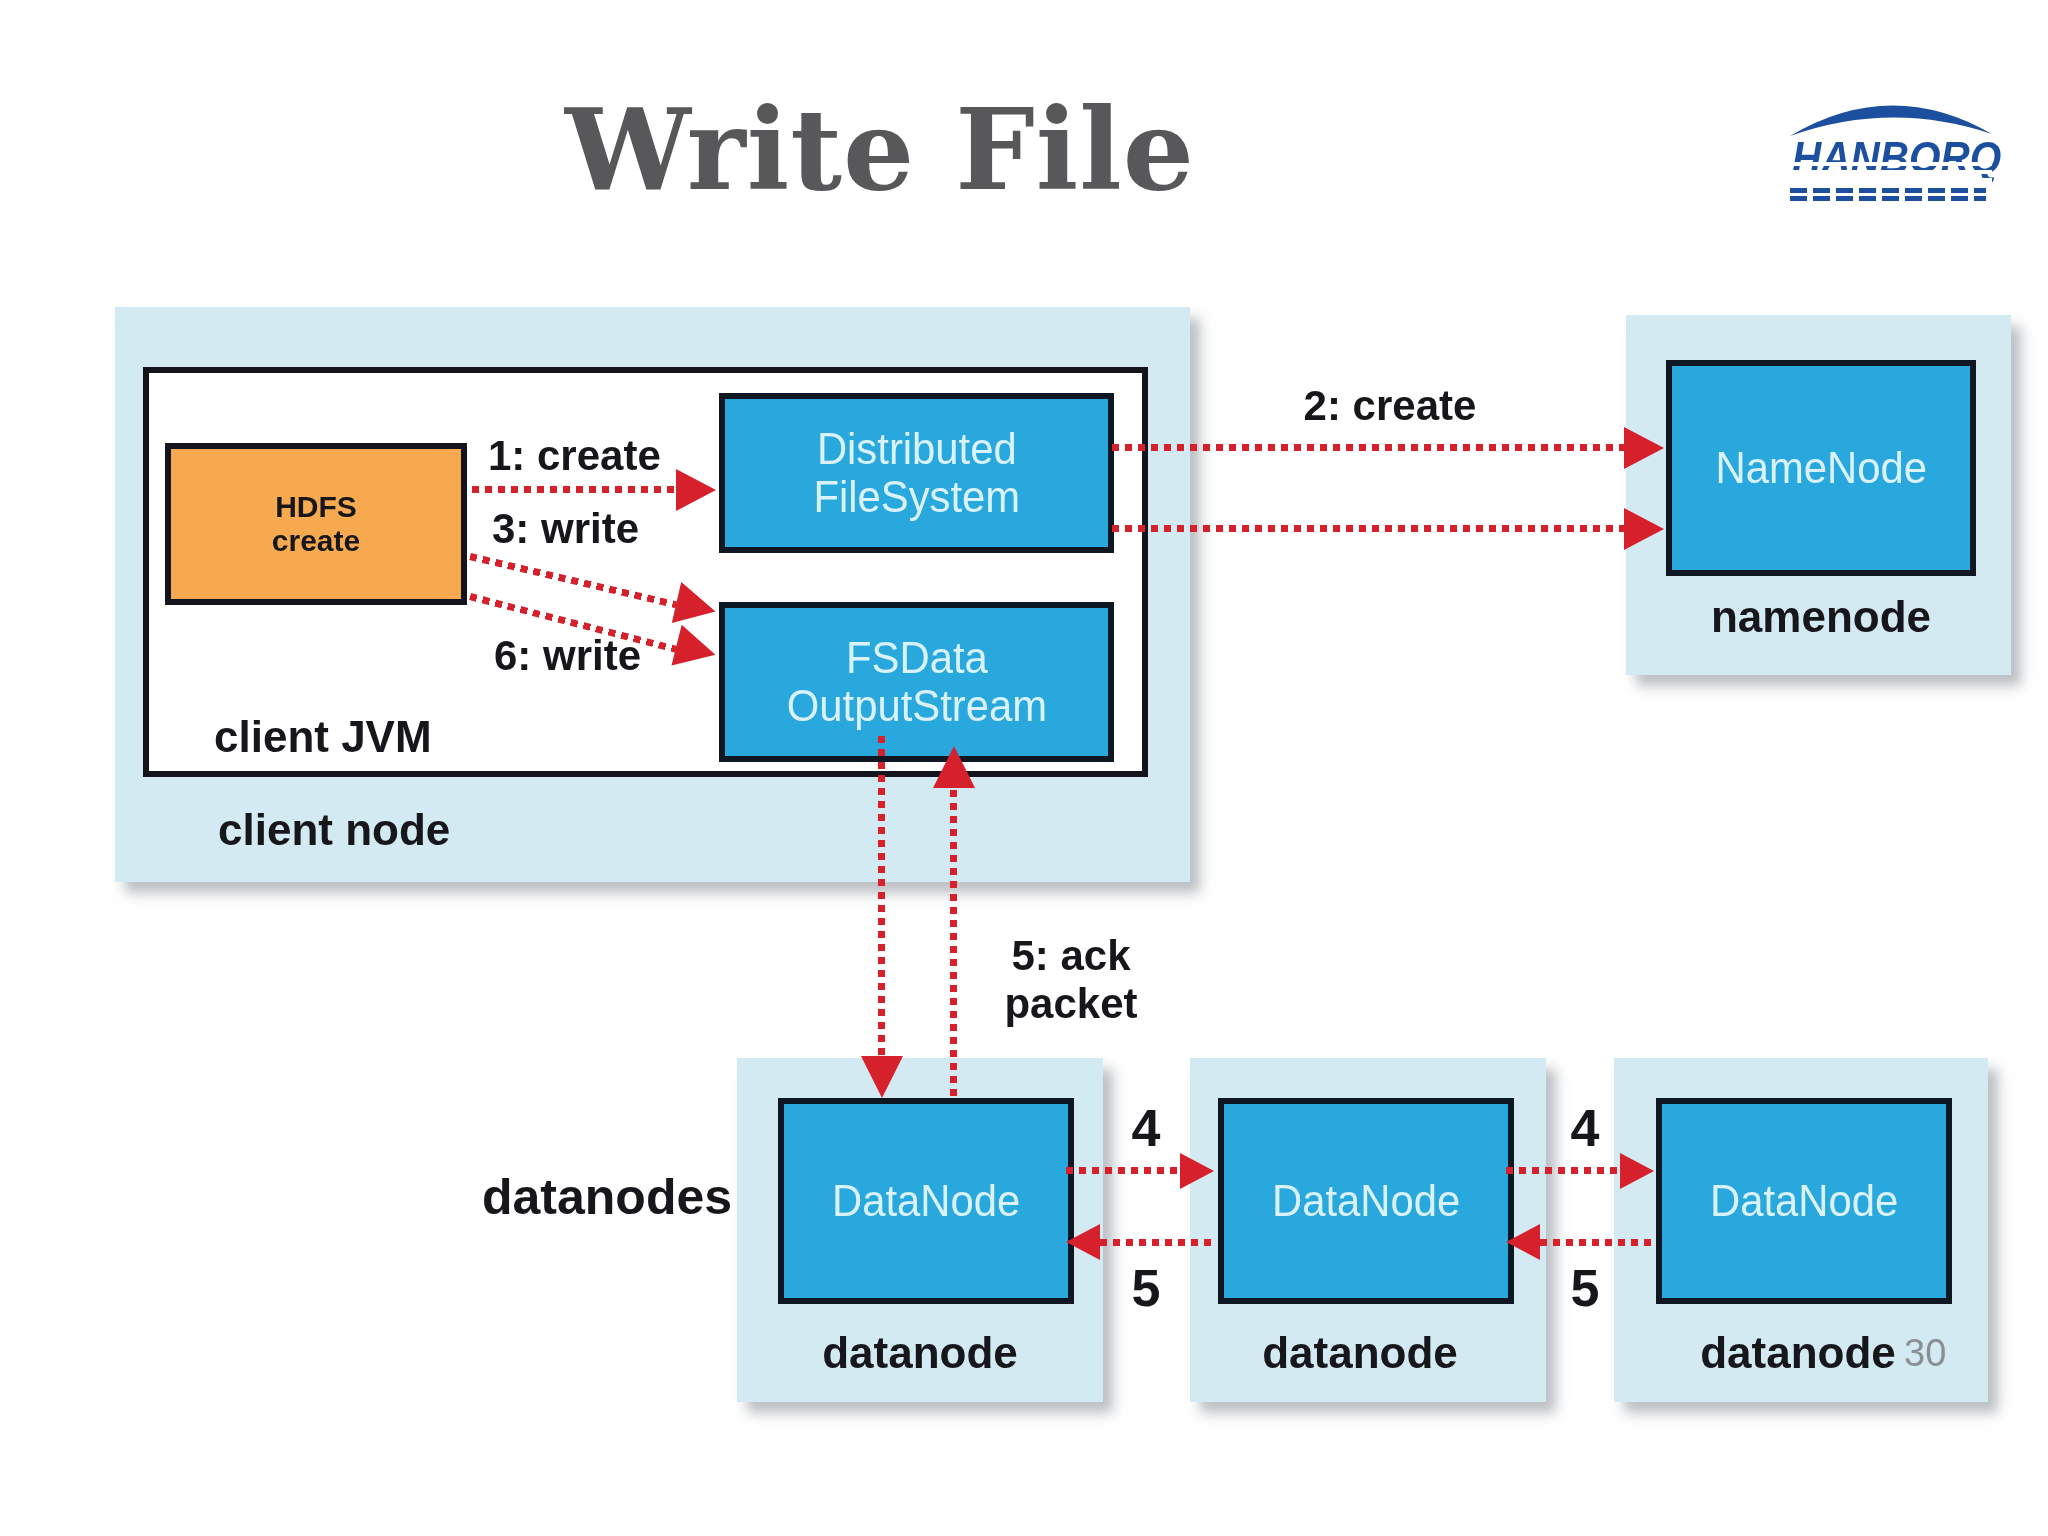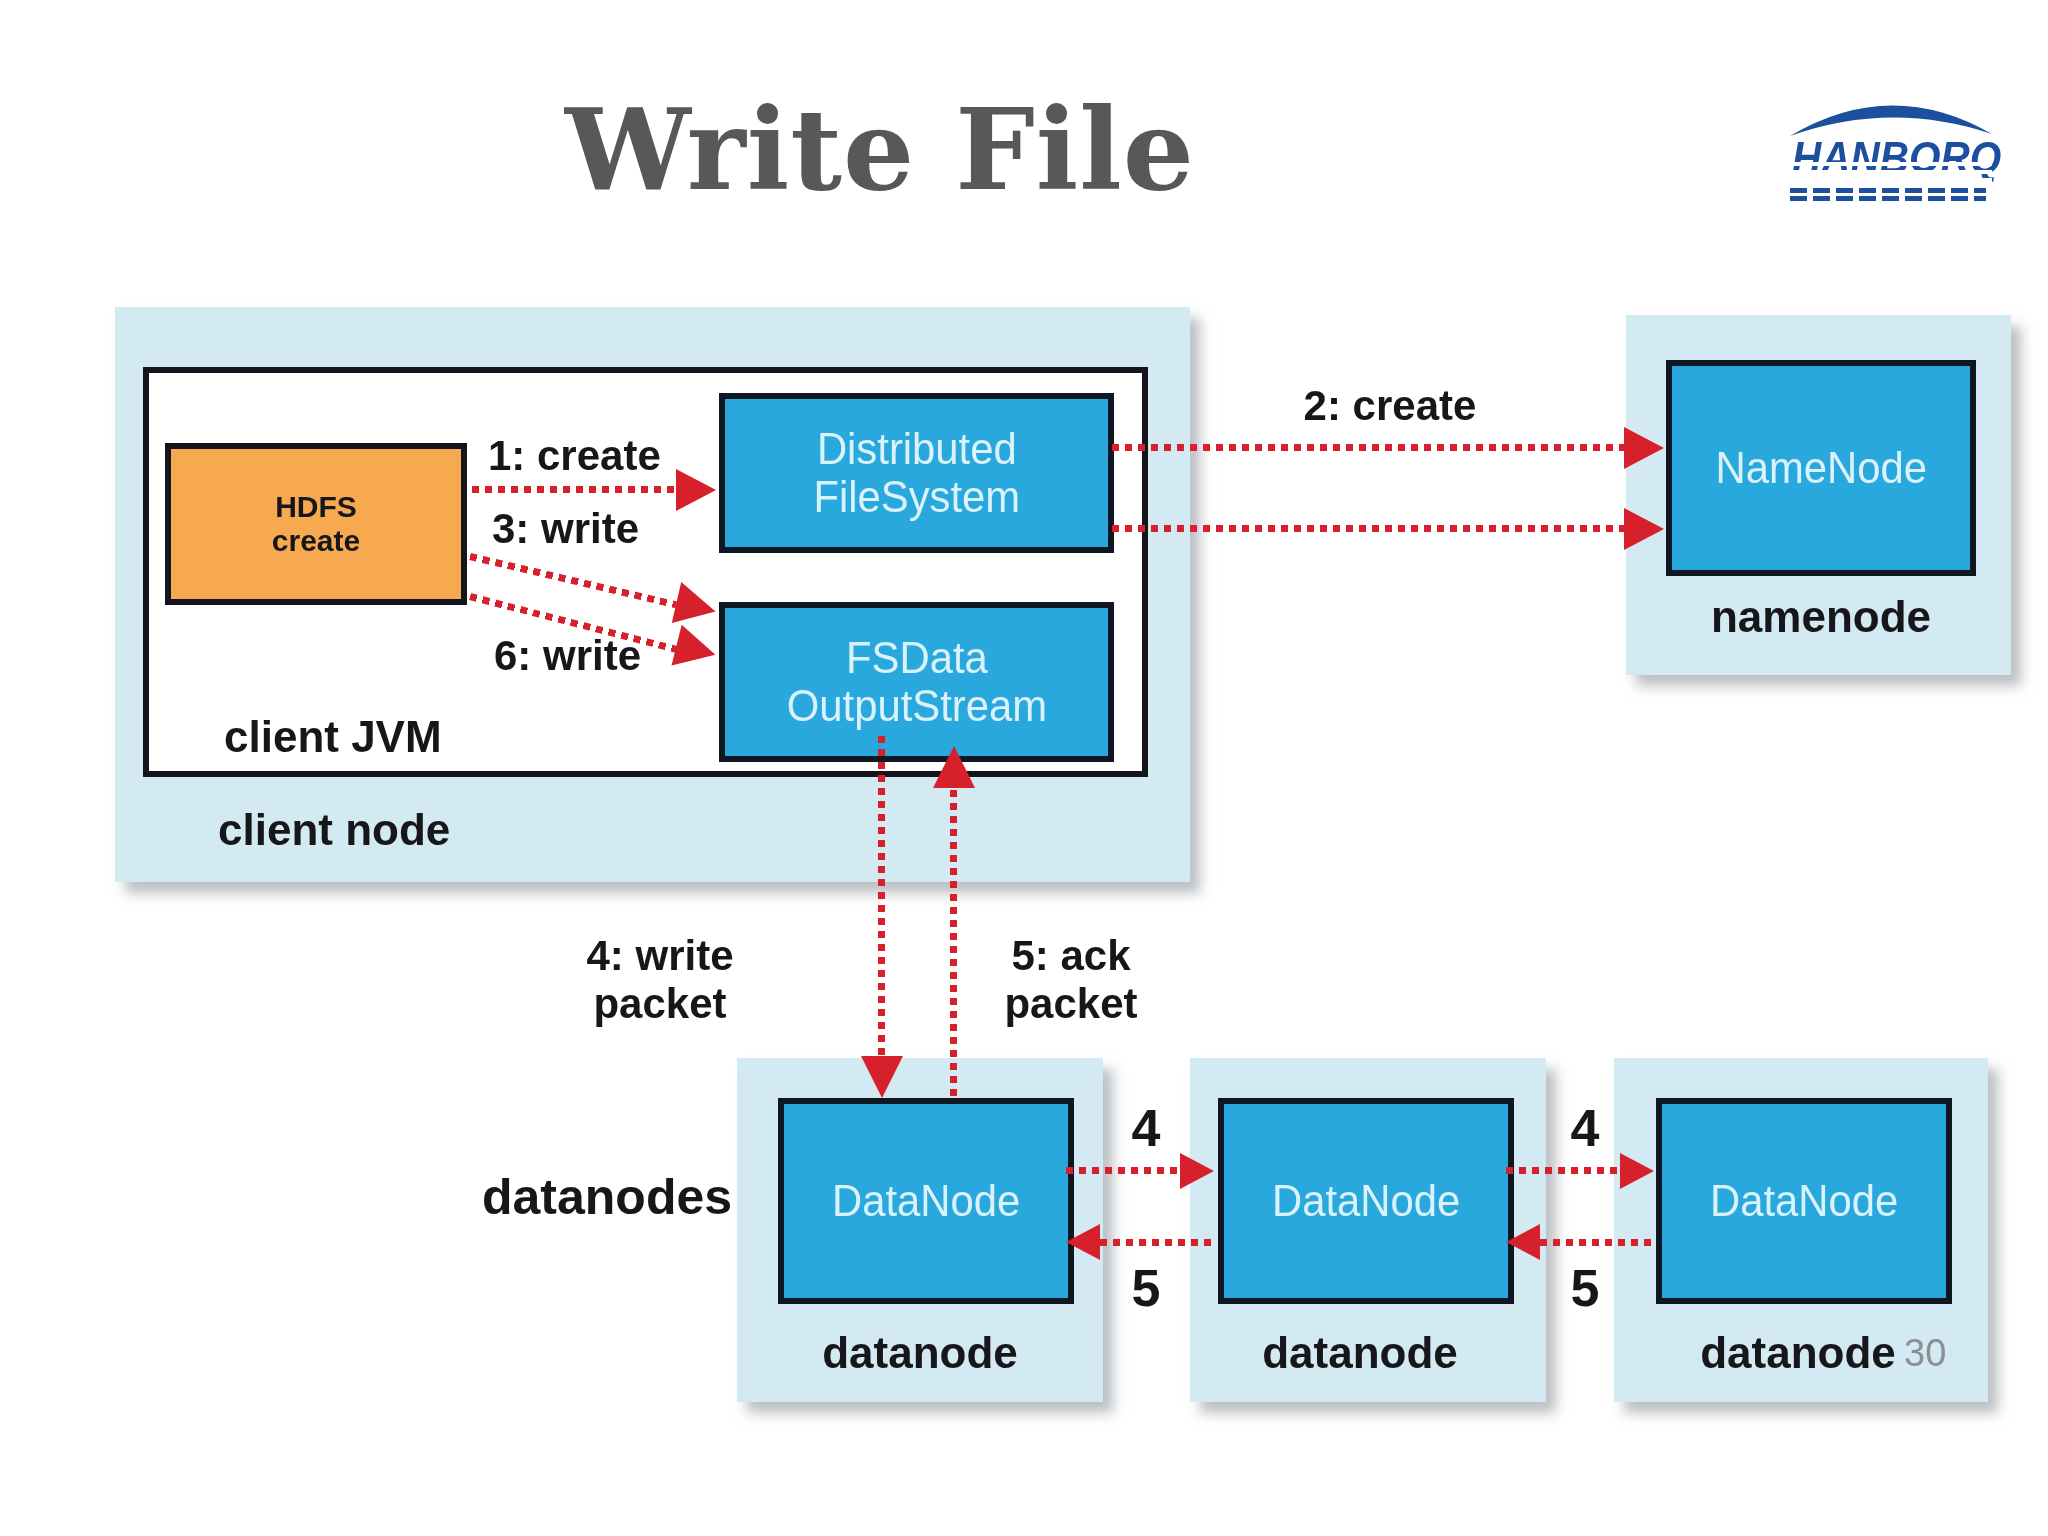--- a/index.html
+++ b/index.html
@@ -86,21 +86,21 @@
     <div class="logo-stripe" style="top:84px;"></div>
     <div class="logo-stripe" style="top:92px;"></div>
     <div class="logo-stripe" style="top:100px;"></div>
     <div class="logo-dash" style="top:110px;"></div>
     <div class="logo-dash" style="top:118px;"></div>
   </div>
 
   <div class="abs node" style="left:115px;top:307px;width:1075px;height:575px;"></div>
 
   <div class="abs jvm" style="left:143px;top:367px;width:993px;height:398px;"></div>
-  <div class="abs blk lbl44" style="left:224px;top:712px;text-align:right;">client JVM</div>
+  <div class="abs blk lbl44" style="left:214px;top:712px;text-align:right;">client JVM</div>
   <div class="abs blk lbl44" style="left:218px;top:805px;">client node</div>
 
   <div class="abs orangebox" style="left:165px;top:443px;width:290px;height:150px;">
     <div>
       <div>HDFS</div>
       <div>create</div>
     </div>
   </div>
 
   <div class="abs bluebox" style="left:719px;top:393px;width:383px;height:148px;">
@@ -165,21 +165,20 @@
   <div class="abs dot-h diag" style="left:470px;top:593px;width:213px;transform:rotate(14.4deg);"></div>
   <div class="abs ah ah-right" style="left:676px;top:629px;transform:rotate(14deg);"></div>
 
   <div class="abs blk lbl42 ctr" style="left:1290px;top:382px;width:200px;">2: create</div>
   <div class="abs dot-h" style="left:1112px;top:444px;width:512px;"></div>
   <div class="abs ah ah-right" style="left:1624px;top:427px;"></div>
 
   <div class="abs dot-h" style="left:1112px;top:525px;width:512px;"></div>
   <div class="abs ah ah-right" style="left:1624px;top:508px;"></div>
 
-  <div class="abs blk lbl42 ctr" style="left:530px;top:932px;width:260px;">4: write packet</div>
   <div class="abs dot-v" style="left:878px;top:736px;height:320px;"></div>
   <div class="abs ah ah-down" style="left:861px;top:1056px;"></div>
 
   <div class="abs blk lbl42 ctr" style="left:966px;top:932px;width:210px;">5: ack packet</div>
   <div class="abs dot-v" style="left:950px;top:790px;height:308px;"></div>
   <div class="abs ah ah-up" style="left:933px;top:746px;"></div>
 
   <div class="abs blk hopnum" style="left:1116px;top:1098px;width:60px;">4</div>
   <div class="abs dot-h" style="left:1066px;top:1167px;width:114px;"></div>
   <div class="abs ah ah-right-sm" style="left:1180px;top:1153px;"></div>

